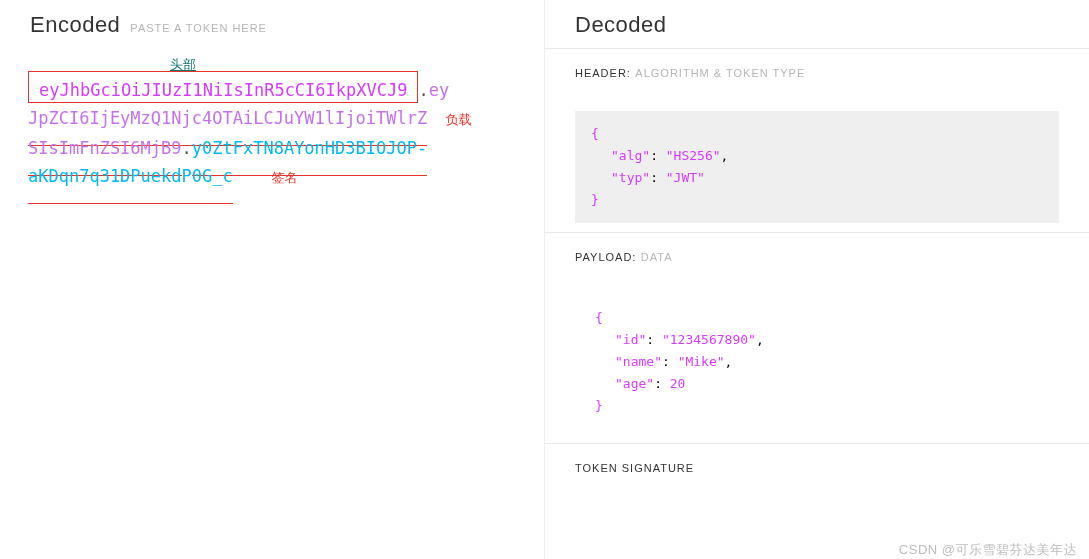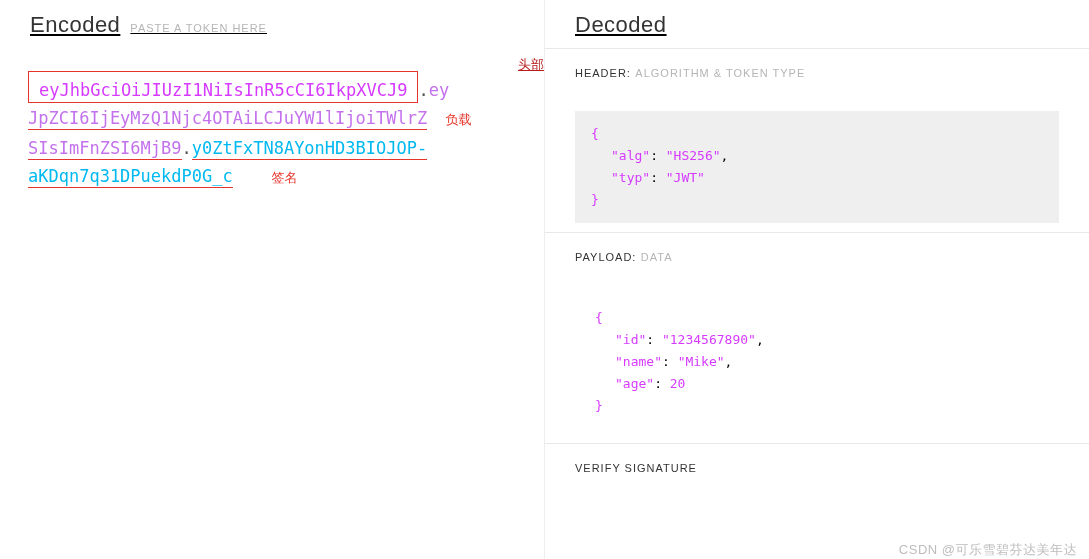--- a/index.html
+++ b/index.html
@@ -12,37 +12,36 @@
       overflow: hidden;
     }
     .container { display: flex; height: 100%; }
     .panel { flex: 1; padding: 0; }
     .panel-left { border-right: 1px solid #eee; }
     .panel-header {
       padding: 12px 30px 10px 30px;
       display: flex;
       align-items: baseline;
       gap: 10px;
-      text-decoration: underline;
     }
     .panel-title {
       font-size: 22px;
       font-weight: 400;
       color: #333;
       letter-spacing: 0.5px;
     }
     .panel-subtitle {
       font-size: 11px;
       color: #b5b5b5;
       letter-spacing: 1px;
     }
     .annotation-header {
-      color: #b91c1c;
+      color: #0f766e;
       font-size: 13px;
-      text-align: right;
+      text-align: left;
       margin-left: 170px;
       margin-top: 8px;
       margin-bottom: 2px;
       text-decoration: underline;
     }
     .encoded-box {
       margin: 0 28px;
       position: relative;
     }
     .token-box {
@@ -60,21 +59,21 @@
     .tok-payload { color: #c471ed; }
     .tok-sig { color: #00b9f1; }
     .annotation-side {
       color: #e6342a;
       font-size: 13px;
       display: inline-block;
       margin-left: 8px;
     }
     .underline-red {
       border-bottom: 1.5px solid #e6342a;
-      padding-bottom: 1px;
+      padding-bottom: 17px;
     }
     .section {
       border-top: 1px solid #e8e8e8;
       padding: 14px 40px 16px 30px;
     }
     .section-title {
       font-size: 11px;
       color: #333;
       letter-spacing: 1px;
       font-weight: 500;
@@ -160,18 +159,18 @@
     </div>
     <div class="code-block white">
       <div><span class="brace">{</span></div>
       <div class="indent"><span class="key">"id"</span>: <span class="value">"1234567890"</span>,</div>
       <div class="indent"><span class="key">"name"</span>: <span class="value">"Mike"</span>,</div>
       <div class="indent"><span class="key">"age"</span>: <span class="value">20</span></div>
       <div><span class="brace">}</span></div>
     </div>
 
     <div class="section" style="margin-top:14px">
-      <span class="section-title">VERIFY SIGNATURE</span>
+      <span class="section-title">TOKEN SIGNATURE</span>
     </div>
   </div>
 </div>
 
 <div class="watermark">CSDN @可乐雪碧芬达美年达</div>
 
 </body></html>

